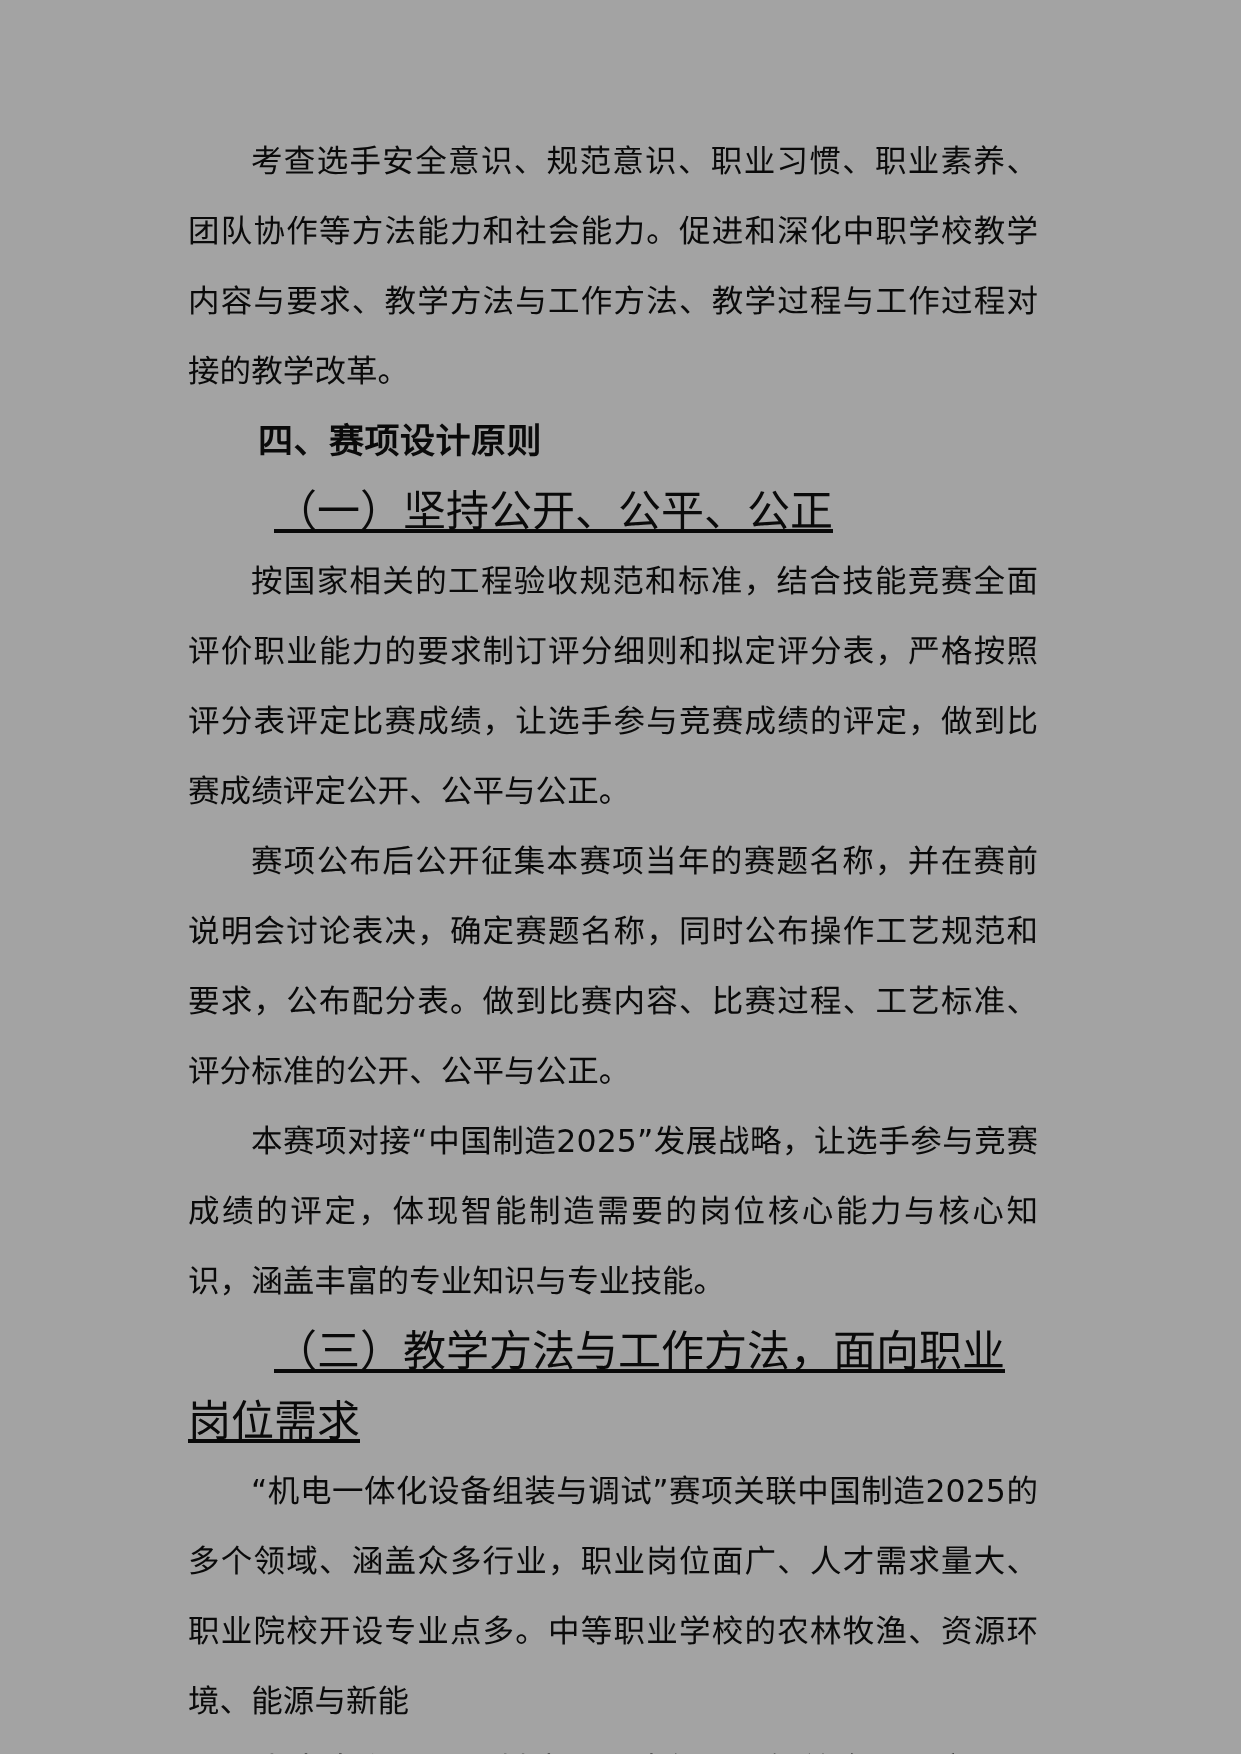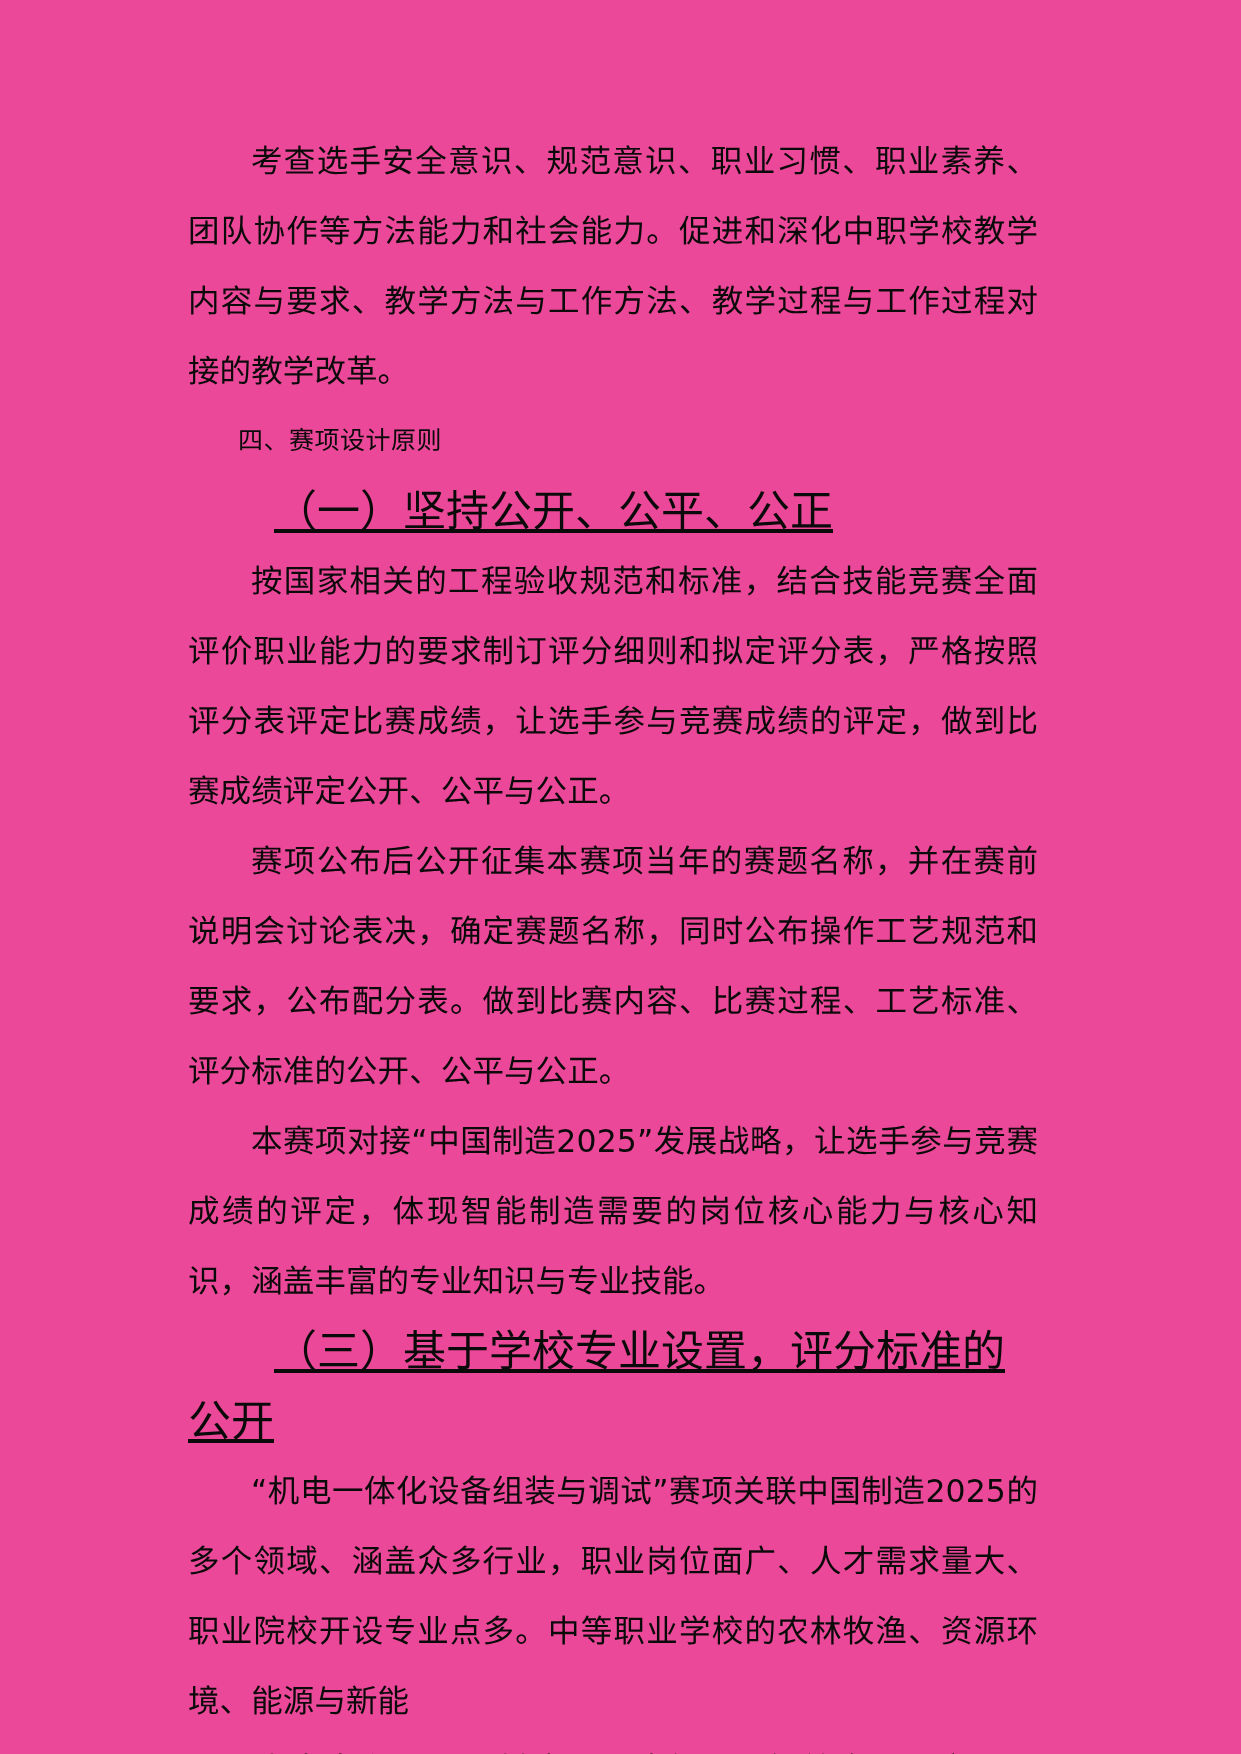--- a/index.html
+++ b/index.html
@@ -13,21 +13,21 @@
     height: 1754px;
     position: relative;
     font-family: "DejaVu Sans", "Liberation Sans", sans-serif;
     color: #0a0a0a;
     overflow: hidden;
   }
 
   .page {
     position: absolute;
     inset: 0;
-    background: #ec4899;
+    background: #a3a3a3;
   }
 
   .doc-body {
     position: absolute;
     left: 188px;
     top: 126px;
     width: 850px;
   }
 
   
@@ -42,23 +42,23 @@
     white-space: normal;
   }
 
   
   .para.indent {
     text-indent: 2em;
   }
 
   
   .heading-major {
-    font-size: 25px;
+    font-size: 35px;
     line-height: 70px;
-    font-weight: 400;
+    font-weight: 700;
     text-indent: 2em;
     margin: 0;
     letter-spacing: 0.5px;
   }
 
   
   .heading-sub {
     font-size: 43px;
     line-height: 70px;
     font-weight: 400;
@@ -84,20 +84,20 @@
 
     <p class="heading-sub">（一）坚持公开、公平、公正</p>
 
     <p class="para indent">按国家相关的工程验收规范和标准，结合技能竞赛全面评价职业能力的要求制订评分细则和拟定评分表，严格按照评分表评定比赛成绩，让选手参与竞赛成绩的评定，做到比赛成绩评定公开、公平与公正。</p>
 
     <p class="para indent">赛项公布后公开征集本赛项当年的赛题名称，并在赛前说明会讨论表决，确定赛题名称，同时公布操作工艺规范和要求，公布配分表。做到比赛内容、比赛过程、工艺标准、评分标准的公开、公平与公正。</p>
 
 
     <p class="para indent">本赛项对接“中国制造2025”发展战略，让选手参与竞赛成绩的评定，体现智能制造需要的岗位核心能力与核心知识，涵盖丰富的专业知识与专业技能。</p>
 
-    <p class="heading-sub">（三）基于学校专业设置，评分标准的公开</p>
+    <p class="heading-sub">（三）教学方法与工作方法，面向职业岗位需求</p>
 
     <p class="para indent">“机电一体化设备组装与调试”赛项关联中国制造2025的多个领域、涵盖众多行业，职业岗位面广、人才需求量大、职业院校开设专业点多。中等职业学校的农林牧渔、资源环境、能源与新能</p>
 
     <p class="para tail">源、土木水利、加工制造、石油化工、轻纺食品、交通运输、信息技术等九个专业类别中，都有对机电一体化技术的学习内容和要求。相关的专业多达近20个，</p>
 
   </div>
 </div>
 
 </body></html>

